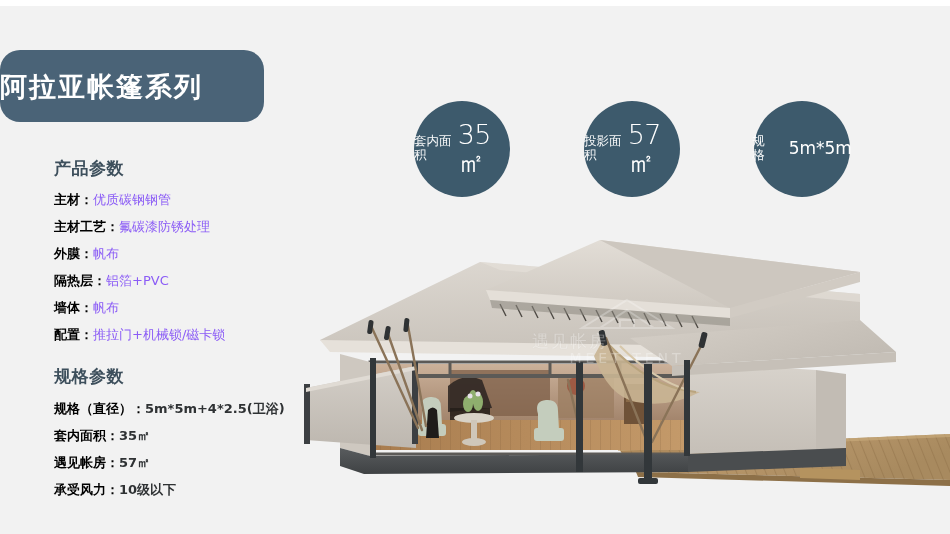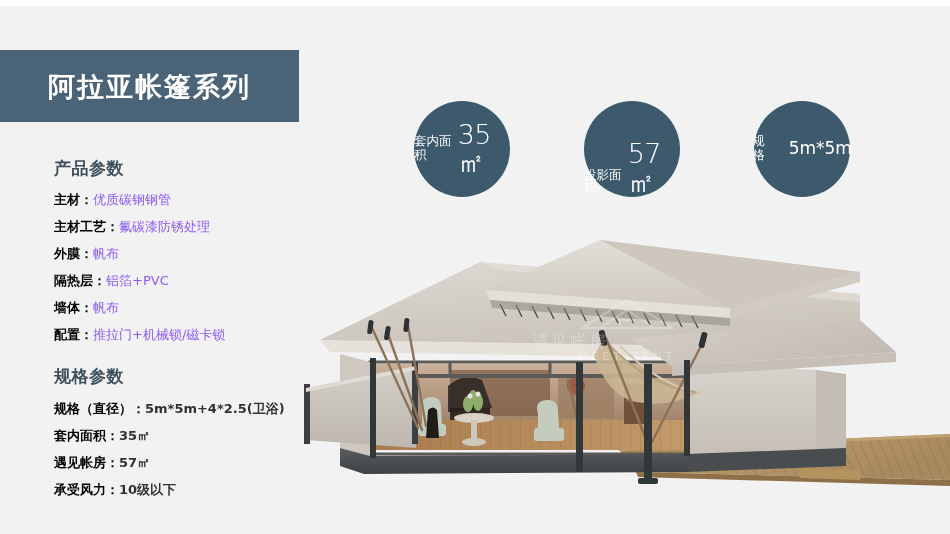--- a/index.html
+++ b/index.html
@@ -21,26 +21,26 @@
     box-sizing: border-box;
     border-top: 6px solid #ffffff;
     overflow: hidden;
   }
 
   
   .title-banner {
     position: absolute;
     left: 0;
     top: 44px;
-    width: 299px;
+    width: 264px;
     height: 72px;
     background: #4a6377;
     display: flex;
     align-items: center;
-    justify-content: center;
+    border-radius: 20px;
   }
   .title-banner .title-text {
     color: #ffffff;
     font-size: 27px;
     font-weight: bold;
     letter-spacing: 2px;
     line-height: 1;
   }
 
   
@@ -102,21 +102,21 @@
     line-height: 1.05;
     font-weight: 300;
     letter-spacing: -0.5px;
   }
   .stat-circle.small-value .stat-value {
     font-size: 17px;
     font-weight: 400;
     letter-spacing: 0;
   }
   #circle-1 { left: 414px; top: 95px; }
-  #circle-2 { left: 584px; top: 95px; align-items: flex-end; }
+  #circle-2 { left: 584px; top: 95px; }
   #circle-3 { left: 754px; top: 95px; gap: 24px; }
 
   
   .tent-scene {
     position: absolute;
     left: 300px;
     top: 228px;
     width: 650px;
     height: 262px;
   }
@@ -142,21 +142,21 @@
     letter-spacing: 2px;
     text-shadow: 0 0 1px rgba(120,120,120,0.5);
   }
   .watermark .wm-sub {
     position: absolute;
     left: 0;
     top: 54px;
     width: 190px;
     text-align: center;
     color: #ffffff;
-    font-size: 11px;
+    font-size: 14px;
     letter-spacing: 4px;
   }
 </style>
 </head>
 <body>
 
 <div id="page">
 
   <div class="title-banner">
     <span class="title-text">阿拉亚帐篷系列</span>

